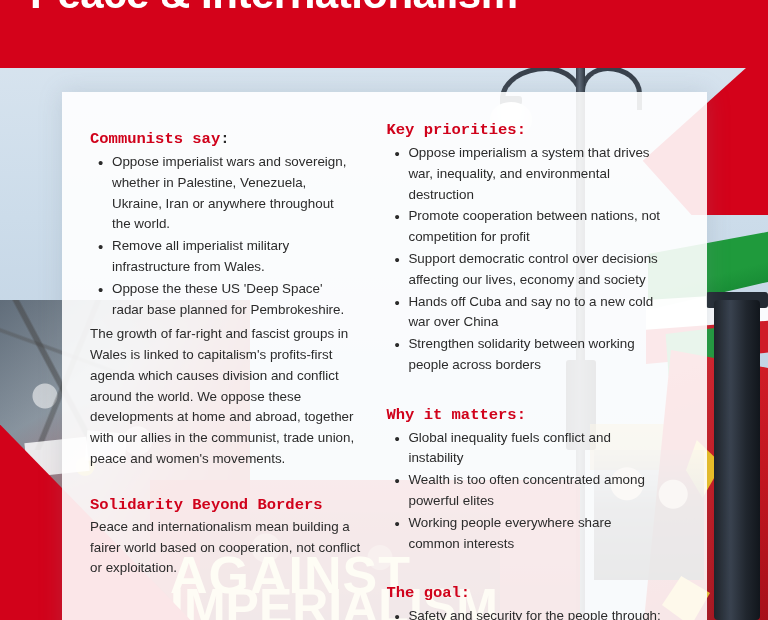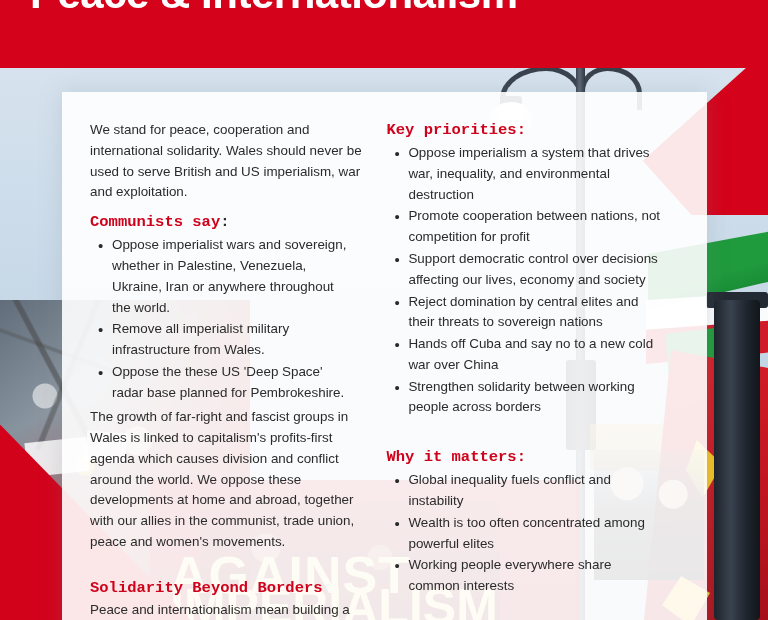--- a/index.html
+++ b/index.html
@@ -457,21 +457,20 @@
     <div class="header-title">Peace &amp; Internationalism</div>
   </div>
 
   <div class="bg-red-wedge"></div>
 
   <div class="card">
     <div class="card-inner">
 
       <div class="col col-left">
 
-        <p class="body">We stand for peace, cooperation and international solidarity. Wales should never be used to serve British and US imperialism, war and exploitation.</p>
 
         <h2 class="head">
           <span>Communists say</span><span class="tail">:</span>
         </h2>
 
         <ul class="bullets">
           <li>Oppose imperialist wars and sovereign, whether in Palestine, Venezuela, Ukraine, Iran or anywhere throughout the world.</li>
           <li>Remove all imperialist military infrastructure from Wales.</li>
           <li>Oppose the these US 'Deep Space' radar base planned for Pembrokeshire.</li>
         </ul>
@@ -485,21 +484,20 @@
 
       </div>
 
       <div class="col col-right">
 
         <h2 class="head" style="margin-top:0;">Key priorities:</h2>
         <ul class="bullets">
           <li>Oppose imperialism a system that drives war, inequality, and environmental destruction</li>
           <li>Promote cooperation between nations, not competition for profit</li>
           <li>Support democratic control over decisions affecting our lives, economy and society</li>
-          <li>Reject domination by central elites and their threats to sovereign nations</li>
           <li>Hands off Cuba and say no to a new cold war over China</li>
           <li>Strengthen solidarity between working people across borders</li>
         </ul>
 
         <div class="spacer-md"></div>
 
         <h2 class="head">Why it matters:</h2>
         <ul class="bullets">
           <li>Global inequality fuels conflict and instability</li>
           <li>Wealth is too often concentrated among powerful elites</li>

